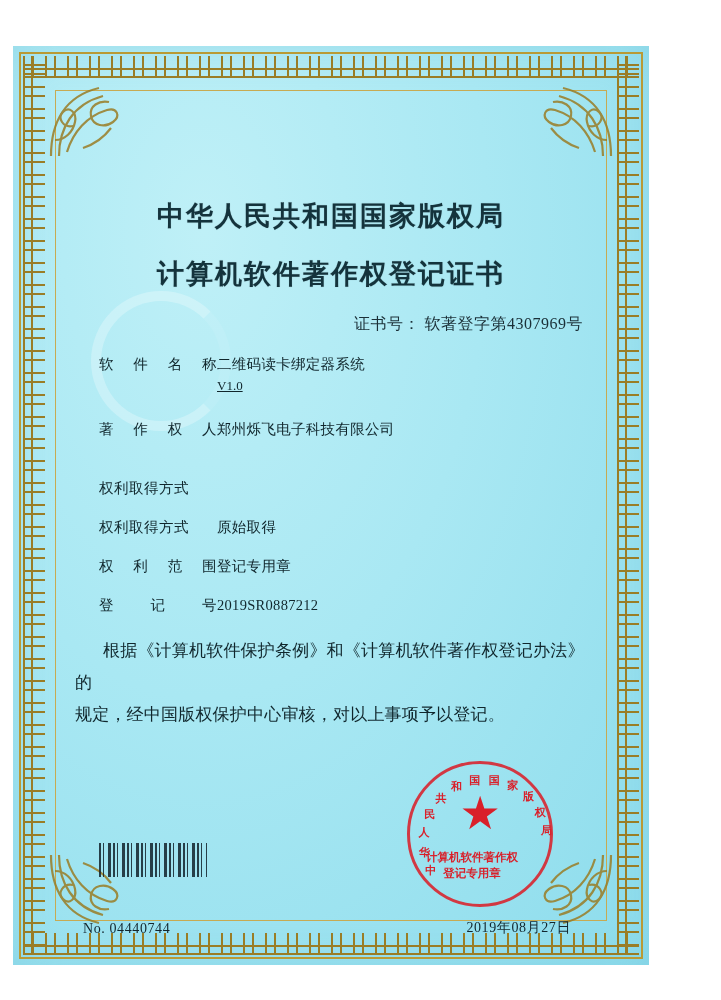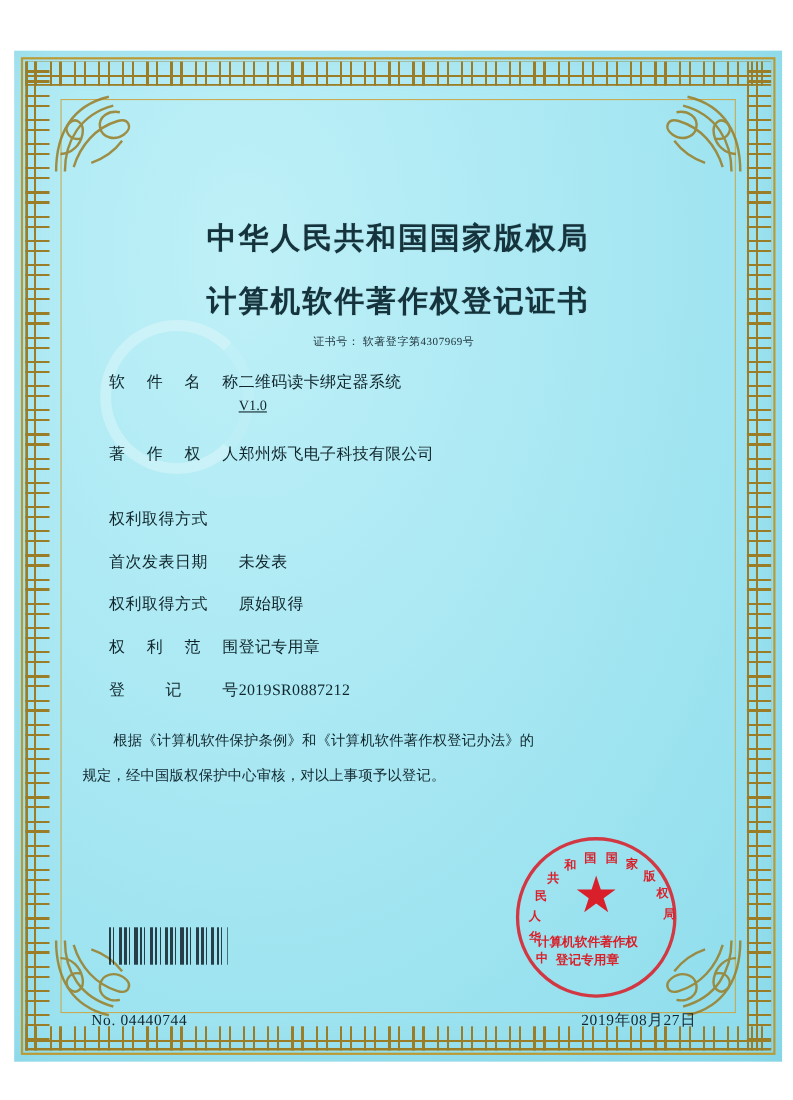--- a/index.html
+++ b/index.html
@@ -19,21 +19,21 @@
     position: relative;
     width: 721px;
     height: 1000px;
     background: #ffffff;
   }
 
   .cert {
     position: absolute;
     left: 13px;
     top: 46px;
-    width: 698px;
+    width: 636px;
     height: 919px;
     background:
       radial-gradient(ellipse at 30% 20%, #bff0f7 0%, #a9e8f3 45%, #8ddcec 100%);
     box-shadow: inset 0 0 40px rgba(120,200,220,0.45);
   }
 
   
   .frame-outer {
     position: absolute;
     left: 6px; top: 6px; right: 6px; bottom: 6px;
@@ -131,24 +131,24 @@
     text-align: center;
     font-size: 27px;
     font-weight: bold;
     letter-spacing: 2px;
     color: #14333c;
     margin-top: 22px;
     text-shadow: 0 0 1px rgba(0,0,0,.25);
   }
 
   .cert-no {
-    margin-top: 12px;
-    text-align: center;
+    margin-top: 22px;
+    text-align: right;
     padding-right: 8px;
-    font-size: 10px;
+    font-size: 16px;
     color: #1b3038;
     letter-spacing: .5px;
   }
 
   .rows {
     margin-top: 20px;
     padding-left: 28px;
   }
   .row {
     display: flex;
@@ -179,21 +179,21 @@
     font-family: "Liberation Serif", serif;
     text-decoration: underline;
   }
   .row.owner { margin-bottom: 40px; margin-top: 22px; }
 
   .row.tight { margin-bottom: 20px; }
 
   .para {
     margin-top: 9px;
     padding-left: 4px;
-    font-size: 13px;
+    font-size: 17px;
     line-height: 32px;
     color: #10262c;
     text-indent: 28px;
     letter-spacing: .2px;
   }
   .para .l2 { text-indent: 0; display: block; }
 
   
   .barcode {
     position: absolute;
@@ -373,24 +373,20 @@
               <span>权</span>
               <span>人</span>
             </div>
           <div class="value">郑州烁飞电子科技有限公司</div>
         </div>
 
         <div class="row tight">
           <div class="label">权利取得方式</div>
         </div>
 
-        <div class="row tight">
-          <div class="label">首次发表日期</div>
-          <div class="value">未发表</div>
-        </div>
 
         <div class="row tight">
           <div class="label">权利取得方式</div>
           <div class="value">原始取得</div>
         </div>
 
         <div class="row tight">
           <div class="label spread">
               <span>权</span>
               <span>利</span>

